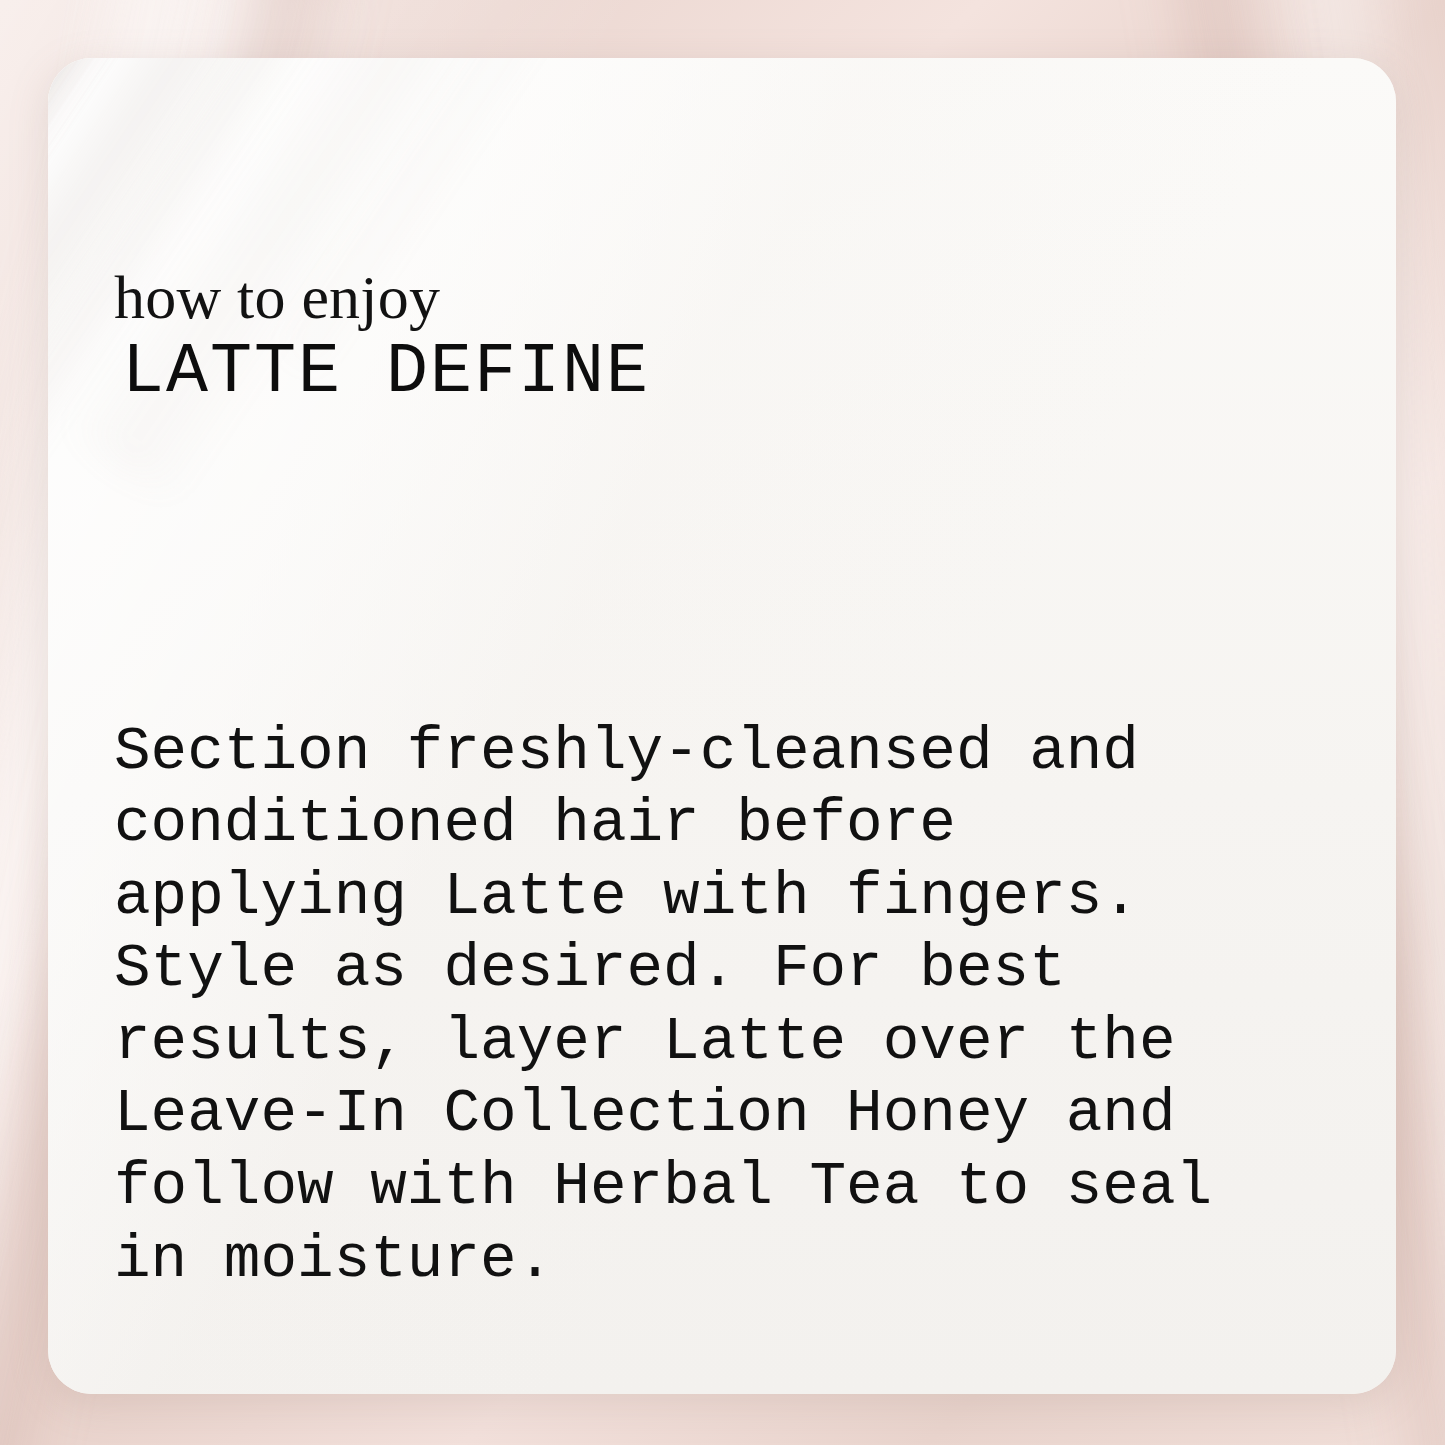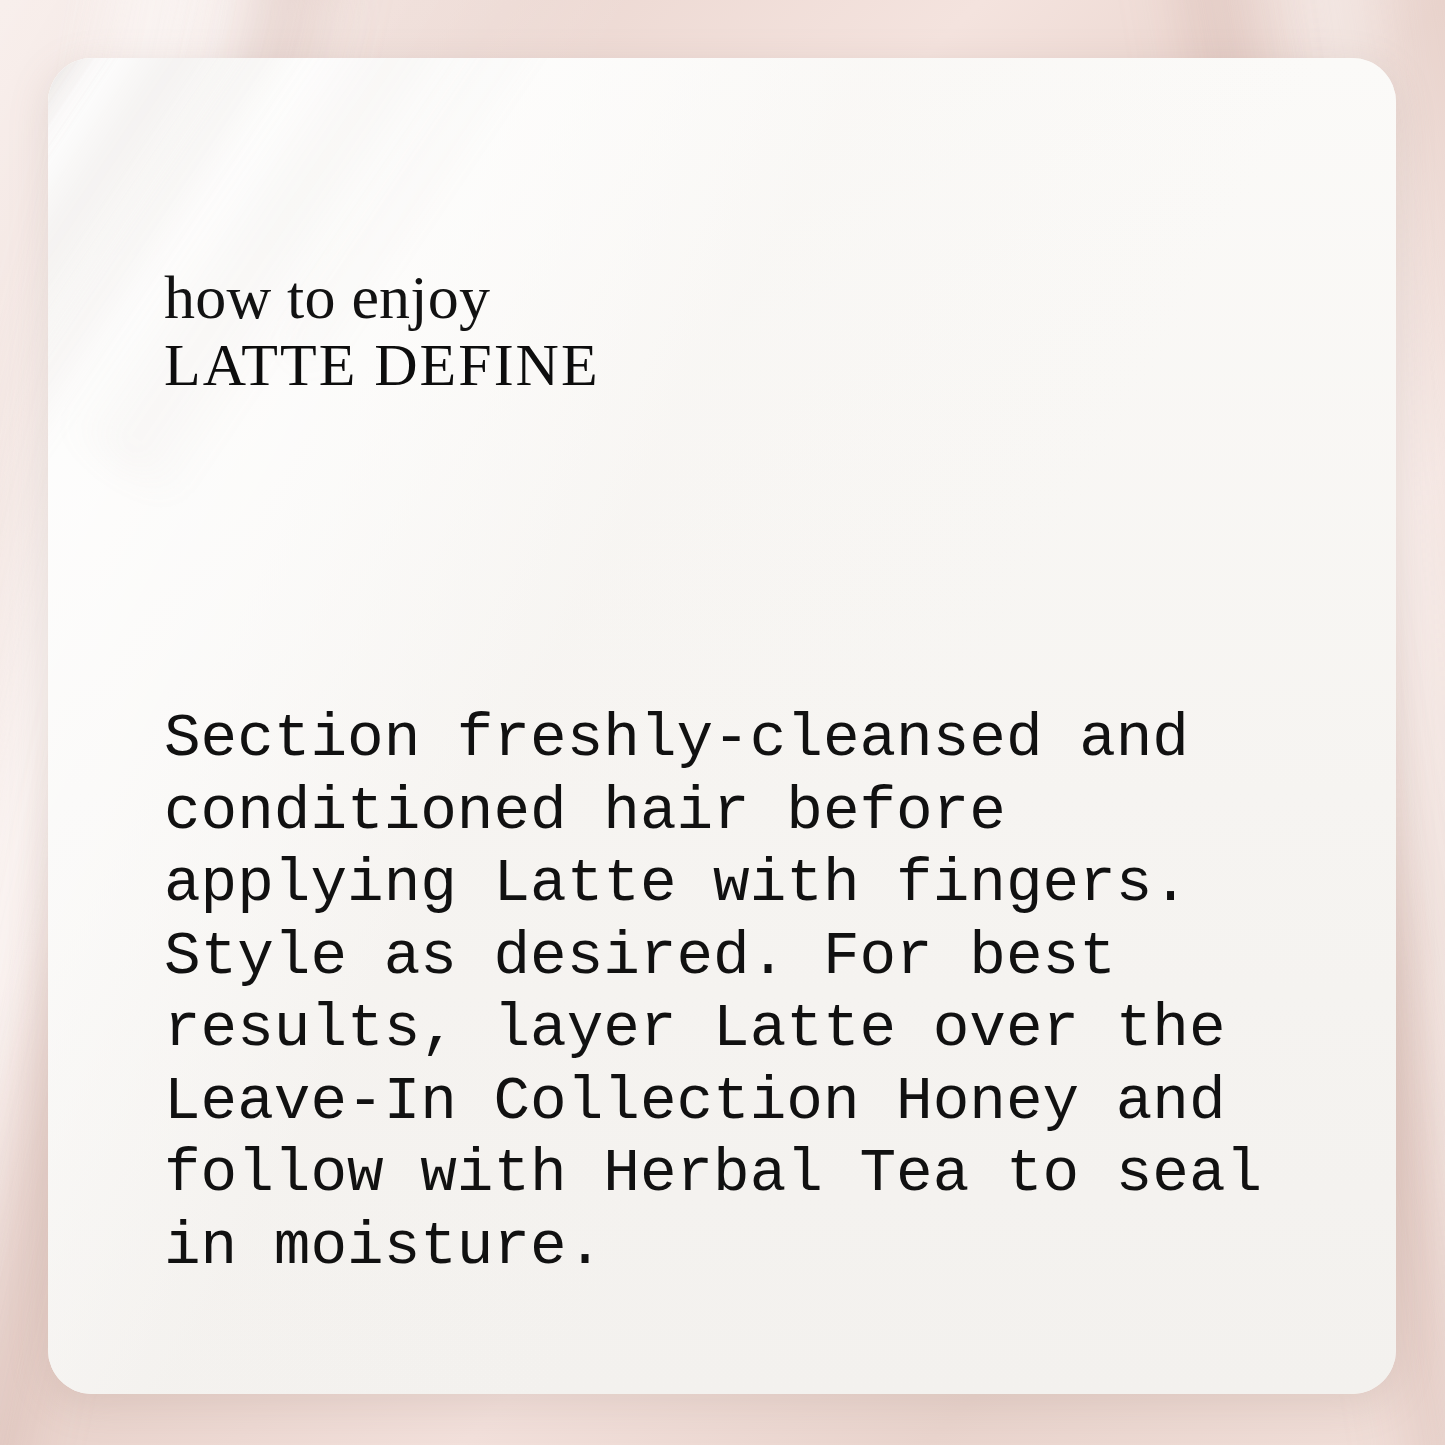--- a/index.html
+++ b/index.html
@@ -72,39 +72,39 @@
   }
   .st1 { left: -220px; top: -300px; width: 90px; height: 1100px; transform: rotate(34deg); opacity: .85; }
   .st2 { left: -130px; top: -330px; width: 55px; height: 1000px; transform: rotate(34deg); opacity: .6; }
   .st3 { left: -40px; top: -360px; width: 120px; height: 1050px; transform: rotate(34deg); opacity: .5; }
   .st4 { left: 130px; top: -420px; width: 70px; height: 980px; transform: rotate(34deg); opacity: .35; }
   .st5 { left: 260px; top: -460px; width: 150px; height: 950px; transform: rotate(34deg); opacity: .22; }
   .st6 { left: 470px; top: -520px; width: 60px; height: 900px; transform: rotate(34deg); opacity: .16; }
 
   .content {
     position: relative;
-    padding: 208px 70px 0 116px;
+    padding: 208px 70px 0 66px;
   }
 
   .eyebrow {
     font-family: "Liberation Serif", serif;
     font-size: 62px;
     line-height: 1.0;
     color: #121212;
     letter-spacing: 0.2px;
     margin: 0 0 6px 0;
     font-weight: 400;
   }
   .headline {
-    font-family: Liberation Serif, serif;
-    font-size: 60px;
+    font-family: Liberation Mono, monospace;
+    font-size: 70px;
     line-height: 1.05;
     color: #0d0d0d;
     letter-spacing: 2px;
-    margin: 0;
+    margin: 8px;
     font-weight: 400;
   }
   .body-copy {
     font-family: Liberation Mono, monospace;
     font-size: 61px;
     line-height: 1.19;
     color: #111111;
     margin: 306px 0 0 0;
     max-width: 1160px;
     font-weight: 400;

